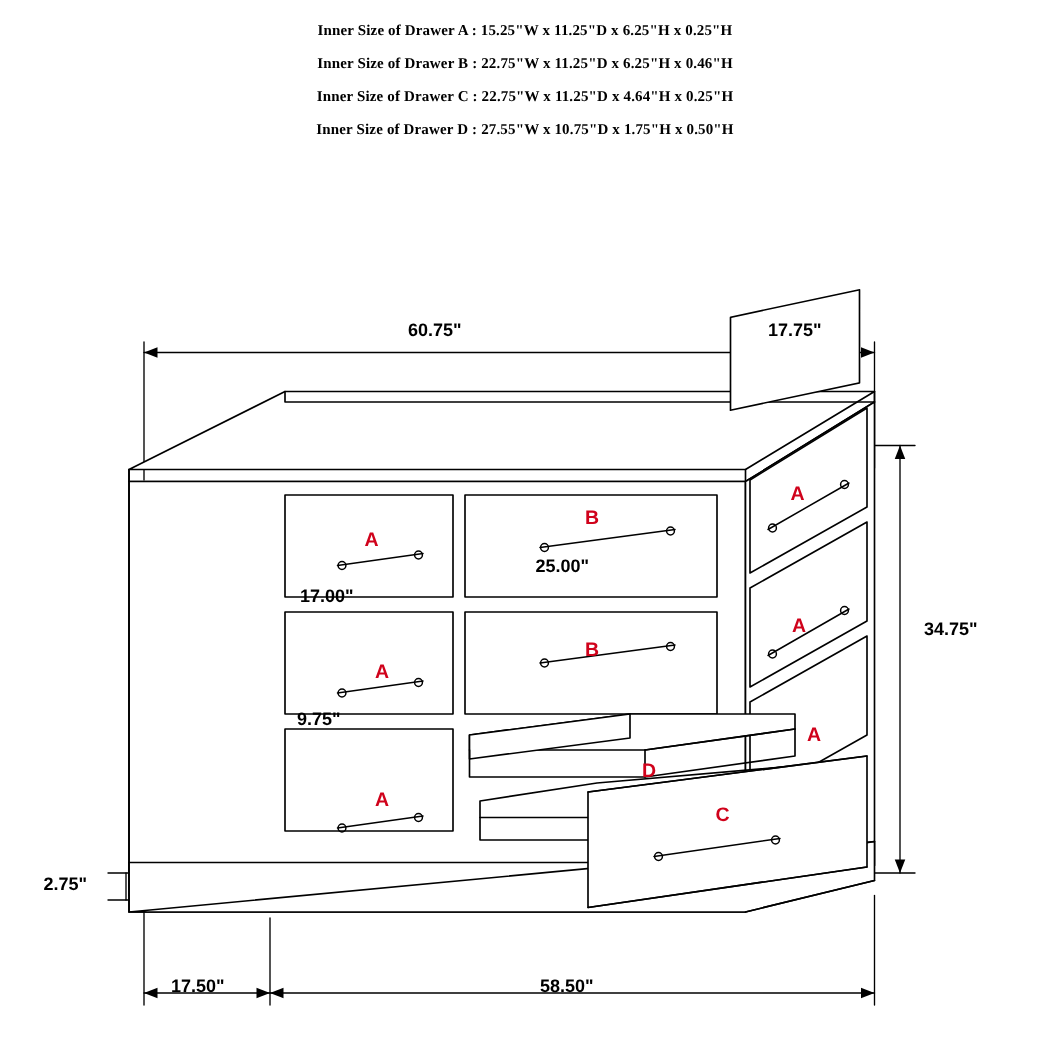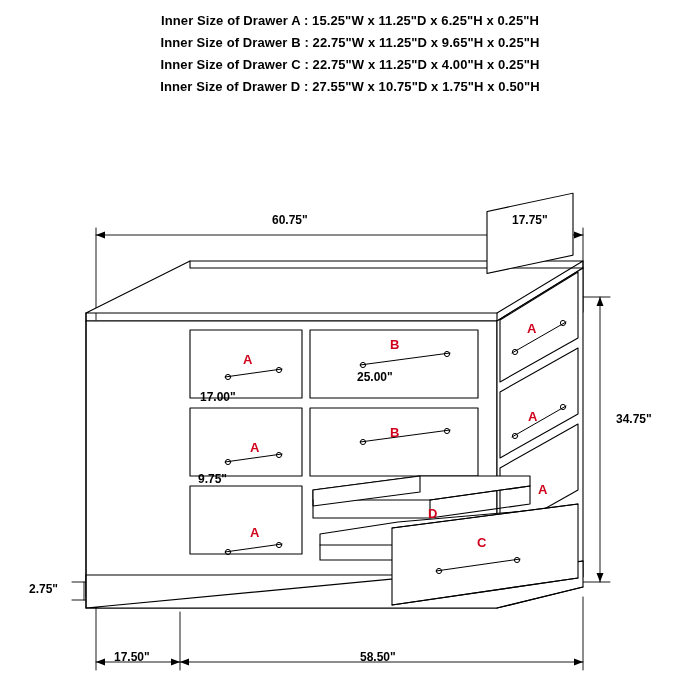--- a/index.html
+++ b/index.html
@@ -20,26 +20,27 @@
     height: 700px;
   }
   .spec-block {
     position: absolute;
     top: 10px;
     left: 0;
     width: 700px;
     text-align: center;
   }
   .spec-line {
-    font-size: 13px;
+    font-size: 10px;
     font-weight: bold;
     color: #000;
     line-height: 22px;
     letter-spacing: 0.1px;
     white-space: nowrap;
+    font-family: Liberation Serif, serif;
   }
   svg#drawing {
     position: absolute;
     top: 0;
     left: 0;
   }
   .dim-label {
     position: absolute;
     font-size: 12px;
     font-weight: bold;
@@ -54,22 +55,22 @@
     white-space: nowrap;
   }
 </style>
 </head>
 <body>
 
 <div id="stage">
 
   <div class="spec-block">
     <div class="spec-line">Inner Size of Drawer A : 15.25"W x 11.25"D x 6.25"H x 0.25"H</div>
-    <div class="spec-line">Inner Size of Drawer B : 22.75"W x 11.25"D x 9.65"H x 0.25"H</div>
-    <div class="spec-line">Inner Size of Drawer C : 22.75"W x 11.25"D x 4.00"H x 0.25"H</div>
+    <div class="spec-line">Inner Size of Drawer B : 22.75"W x 11.25"D x 6.25"H x 0.46"H</div>
+    <div class="spec-line">Inner Size of Drawer C : 22.75"W x 11.25"D x 4.64"H x 0.25"H</div>
     <div class="spec-line">Inner Size of Drawer  D : 27.55"W x 10.75"D x 1.75"H x 0.50"H</div>
   </div>
 
   <svg id="drawing" width="700" height="700" viewBox="0 0 700 700">
     <g fill="none" stroke="#000" stroke-width="1.1" stroke-linejoin="round" stroke-linecap="round">
 
       <g stroke-width="0.9">
 
         <line x1="96" y1="228" x2="96" y2="320"></line>
         <line x1="497" y1="228" x2="497" y2="268"></line>

